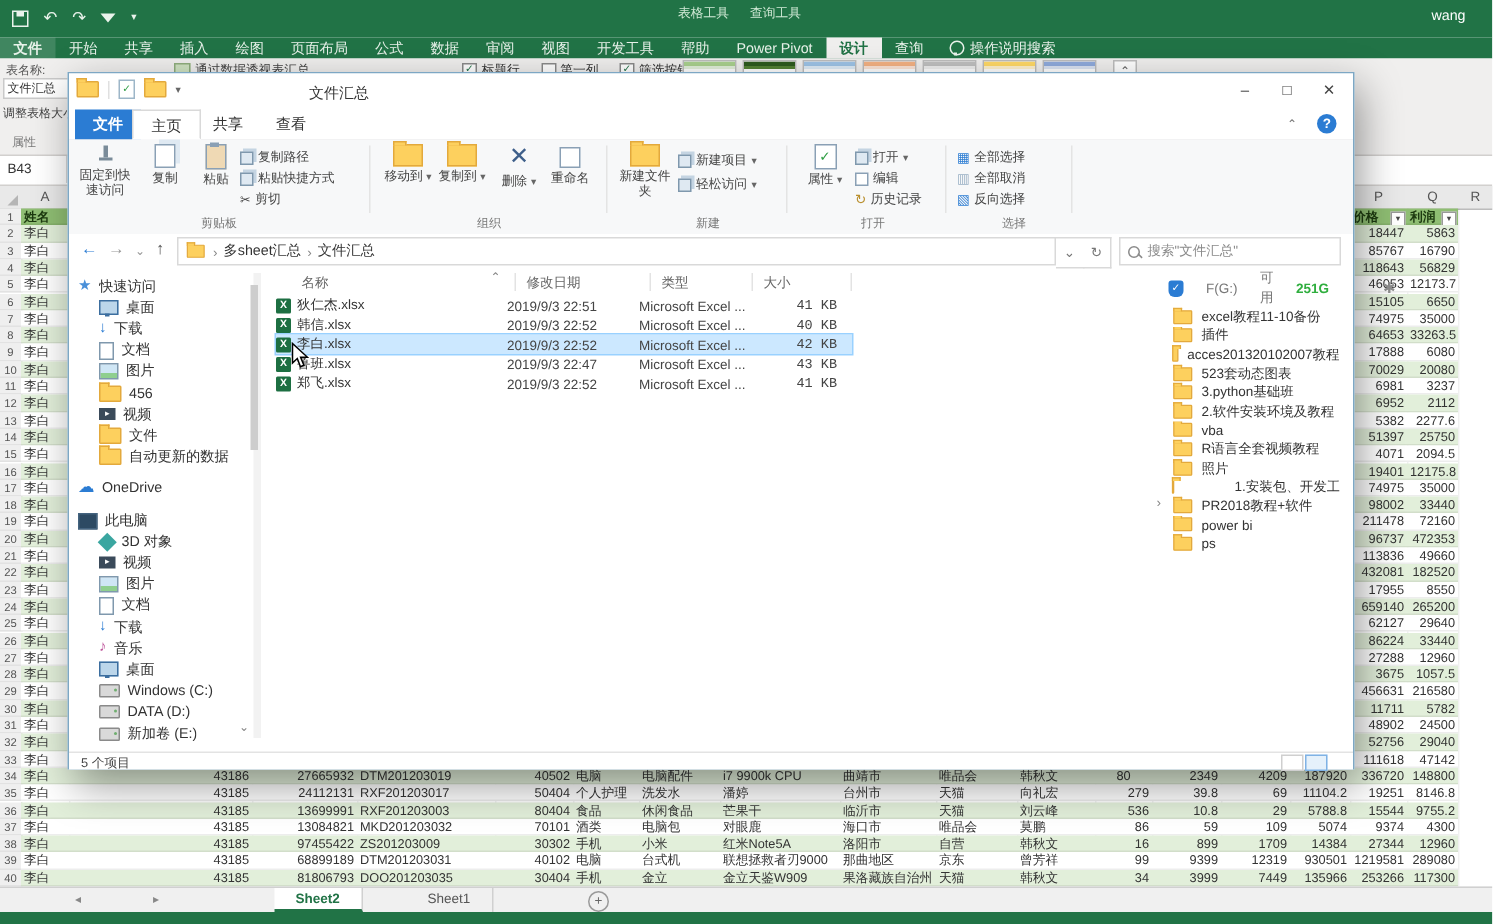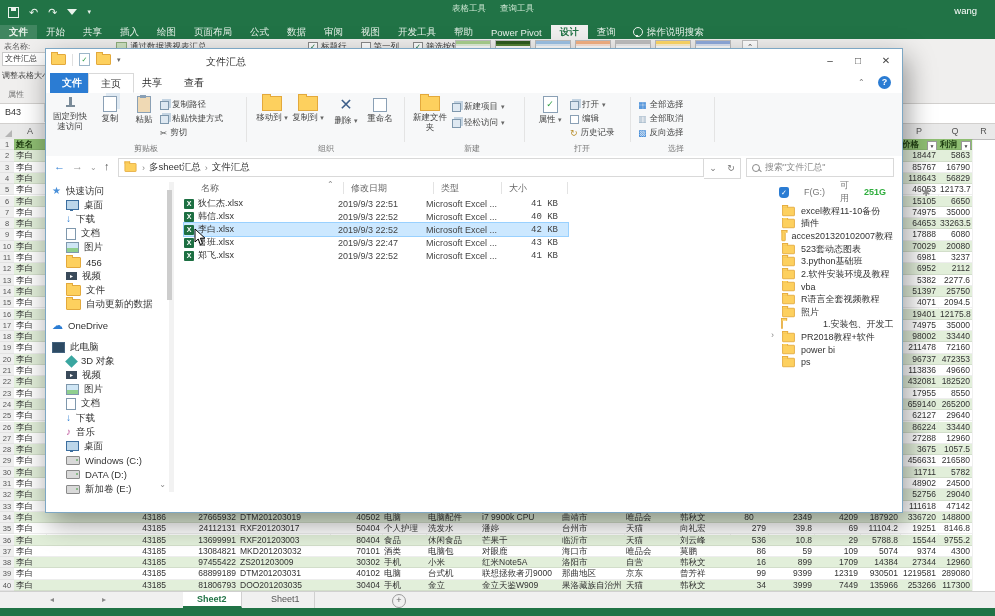--- a/index.html
+++ b/index.html
@@ -593,21 +593,21 @@
       <div class="cell num" style="left: 768px; top: 455.7px; width: 46px; height: 11.3px; line-height: 11.3px;">3999</div>
       <div class="cell num" style="left: 814px; top: 455.7px; width: 46px; height: 11.3px; line-height: 11.3px;">7449</div>
       <div class="cell num" style="left: 860px; top: 455.7px; width: 40px; height: 11.3px; line-height: 11.3px;">135966</div>
       <div class="cell num" style="left: 900px; top: 455.7px; width: 38px; height: 11.3px; line-height: 11.3px;">253266</div>
       <div class="cell num" style="left: 938px; top: 455.7px; width: 34px; height: 11.3px; line-height: 11.3px;">117300</div>
     </div>
 
   <div class="abs" id="sheetbar">
     <span class="sh-arrow" style="left:50px;">◂</span>
     <span class="sh-arrow" style="left:102px;">▸</span>
-    <span id="sheettabs"><div class="sheet-tab active" style="left: 183px;">Sheet2</div><div class="sheet-tab" style="left: 257px;">Sheet1</div></span>
+    <span id="sheettabs"><div class="sheet-tab active" style="left: 183px;">Sheet2</div><div class="sheet-tab" style="left: 271px;">Sheet1</div></span>
     <span id="new-sheet" style="left: 392px;">+</span>
   </div>
   <div class="abs" id="statusbar"></div>
 
   <div class="abs" id="explorer">
     <div class="abs" id="ex-titlebar">
       <div class="abs" id="ex-qat">
         <span class="fold"></span>
         <span class="qsep"></span>
         <span class="checkpage">✓</span>
@@ -949,18 +949,23 @@
             </div>
             <div class="sp-item" style="top: 173.2px;">
               <span class="fold"></span>
               <span>ps</span>
             </div>
           </div>
       </div>
       <span id="panel-chevron">›</span>
     </div>
 
+    <div class="abs" id="ex-status">
+      <span id="item-count">5 个项目</span>
+      <span class="view-btn" style="left:808px;"></span>
+      <span class="view-btn active" style="left:824px;"></span>
+    </div>
   </div>
 
   <svg class="abs" id="cursor" viewBox="0 0 12 18">
     <path d="M1,1 L1,14 L4.2,11 L6.3,16.5 L8.6,15.5 L6.4,10.2 L11,10.2 Z" fill="#fff" stroke="#000" stroke-width="1"></path>
   </svg>
 </div>
 
 </body></html>

